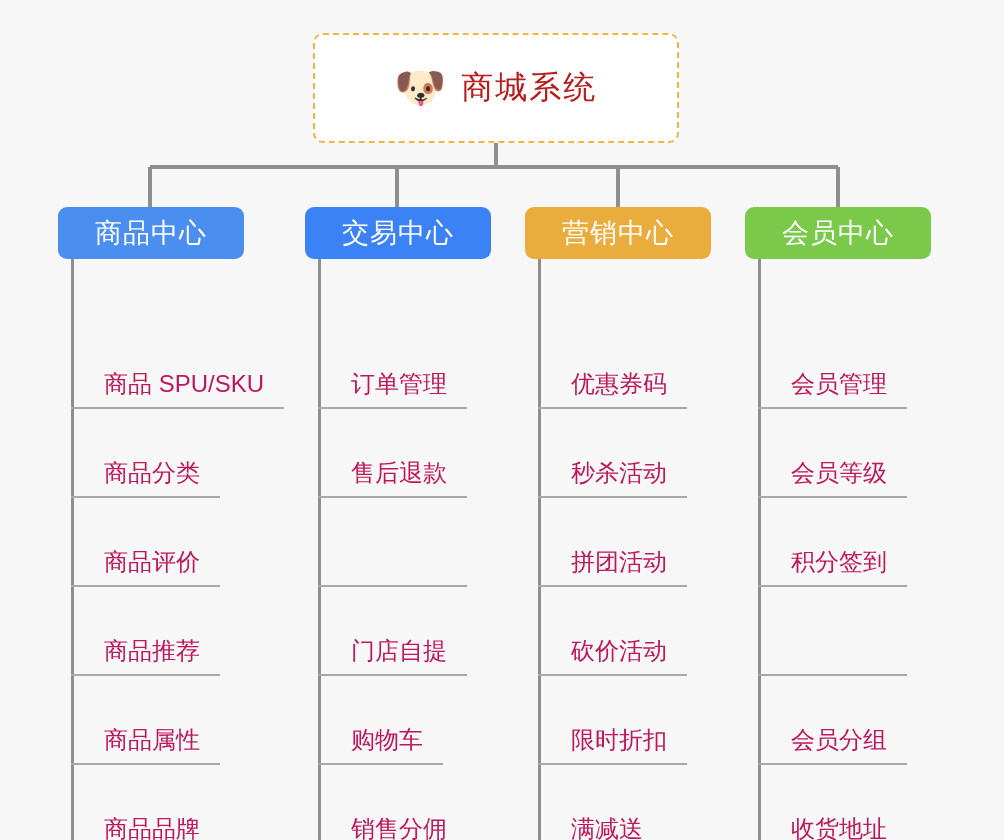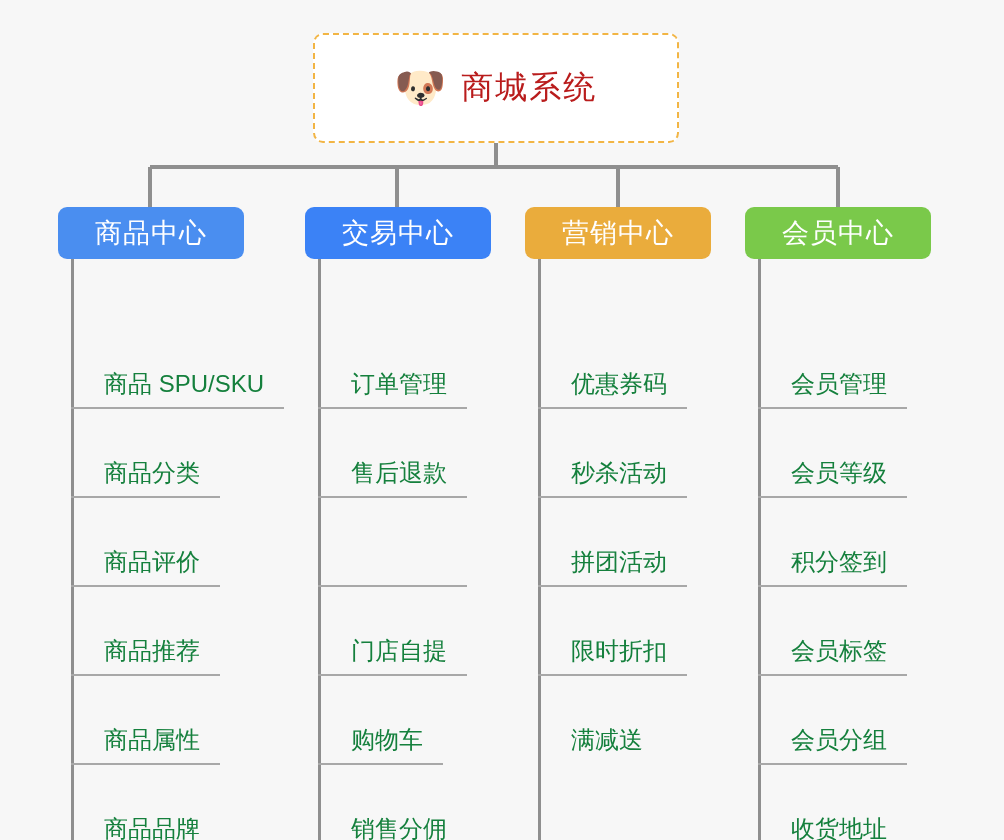--- a/index.html
+++ b/index.html
@@ -103,21 +103,21 @@
   }
   .leaf-underline {
     position: absolute;
     left: 13px;
     bottom: 0;
     height: 2px;
     background: #a8a8a8;
   }
   .leaf-label {
     font-size: 24px;
-    color: #15803d;
+    color: #be185d;
     white-space: nowrap;
     padding: 0 10px 9px 33px;
     position: relative;
     z-index: 2;
   }
 </style>
 </head>
 <body>
 
 <div id="diagram">
@@ -214,20 +214,24 @@
           <li class="leaf-item">
             <span class="leaf-underline" style="width: 149px;"></span>
             <span class="leaf-label">秒杀活动</span>
           </li>
           <li class="leaf-item">
             <span class="leaf-underline" style="width: 149px;"></span>
             <span class="leaf-label">拼团活动</span>
           </li>
           <li class="leaf-item">
             <span class="leaf-underline" style="width: 149px;"></span>
+            <span class="leaf-label">砍价活动</span>
+          </li>
+          <li class="leaf-item">
+            <span class="leaf-underline" style="width: 149px;"></span>
             <span class="leaf-label">限时折扣</span>
           </li>
           <li class="leaf-item">
             <span class="leaf-label">满减送</span>
           </li>
         </ul>
     </div>
   </div>
 
   <div class="column col-3">
@@ -242,21 +246,20 @@
           <li class="leaf-item">
             <span class="leaf-underline" style="width: 149px;"></span>
             <span class="leaf-label">会员等级</span>
           </li>
           <li class="leaf-item">
             <span class="leaf-underline" style="width: 149px;"></span>
             <span class="leaf-label">积分签到</span>
           </li>
           <li class="leaf-item">
             <span class="leaf-underline" style="width: 149px;"></span>
-            <span class="leaf-label">会员标签</span>
           </li>
           <li class="leaf-item">
             <span class="leaf-underline" style="width: 149px;"></span>
             <span class="leaf-label">会员分组</span>
           </li>
           <li class="leaf-item">
             <span class="leaf-label">收货地址</span>
           </li>
         </ul>
     </div>

